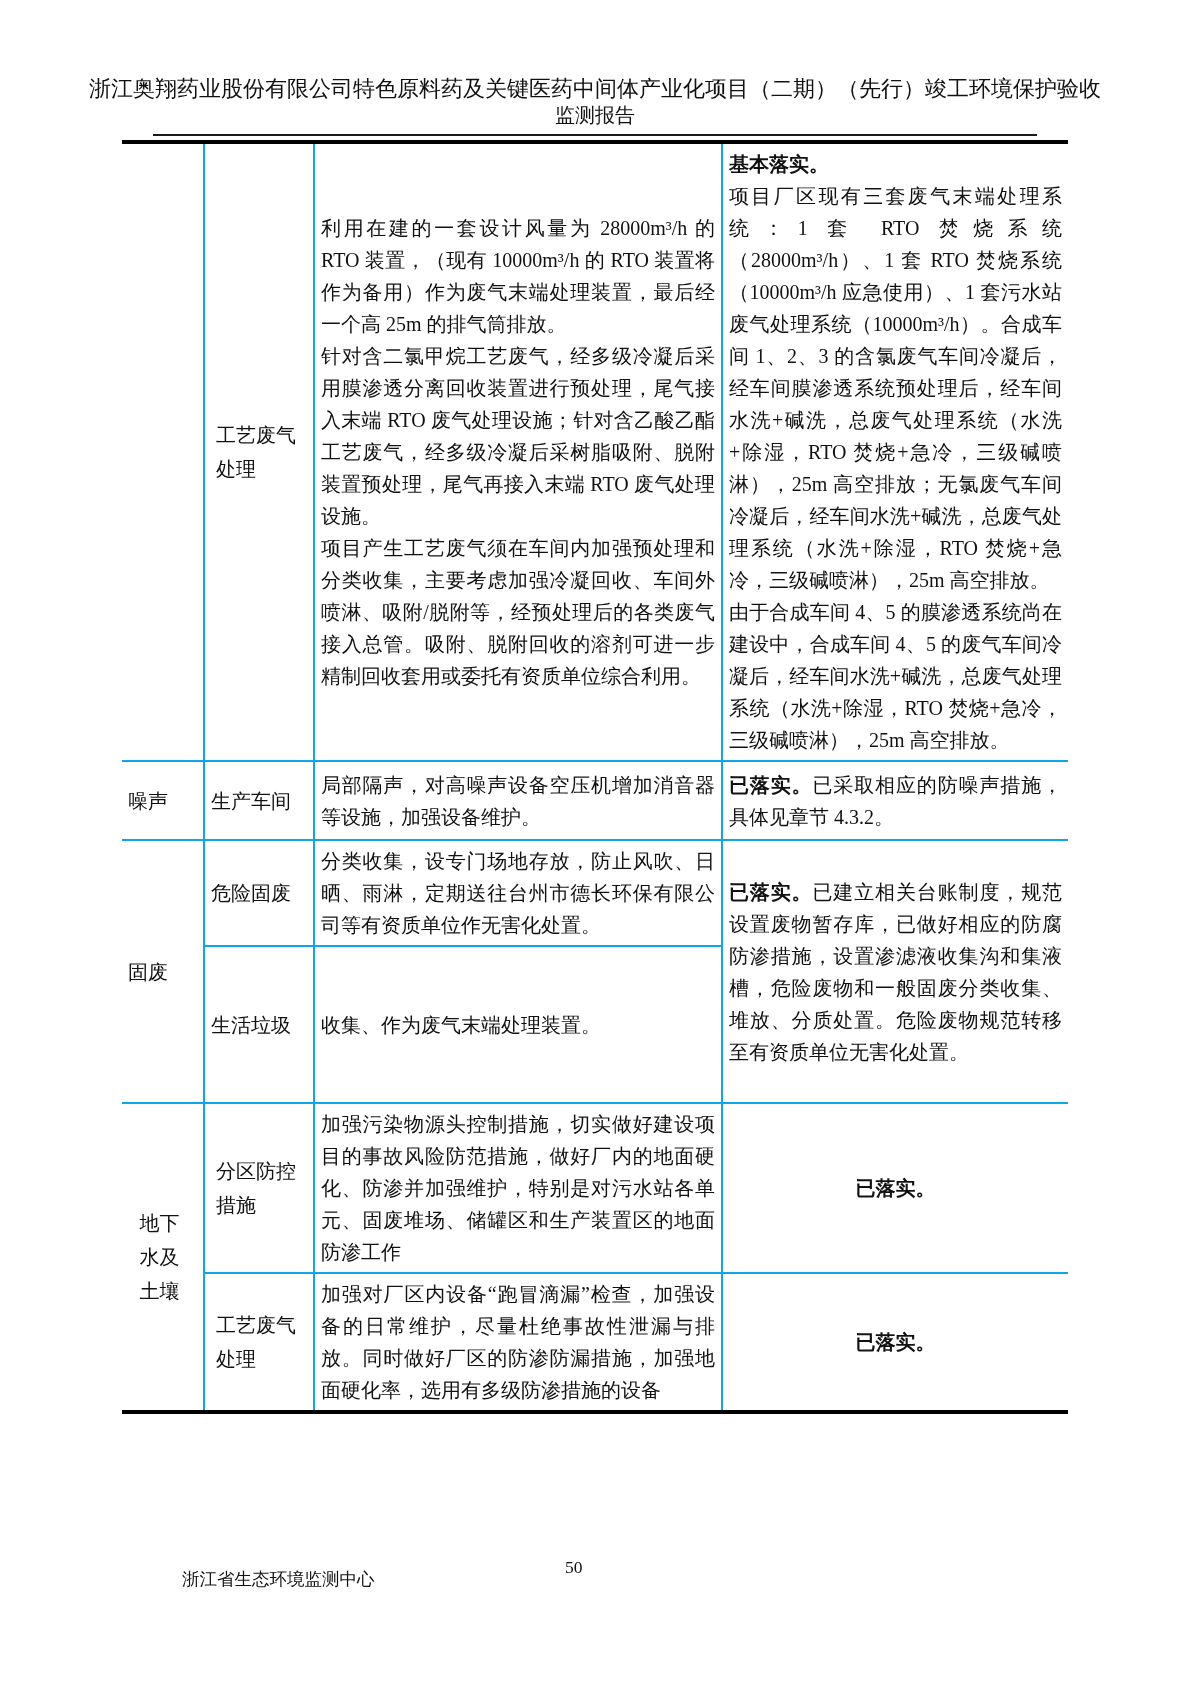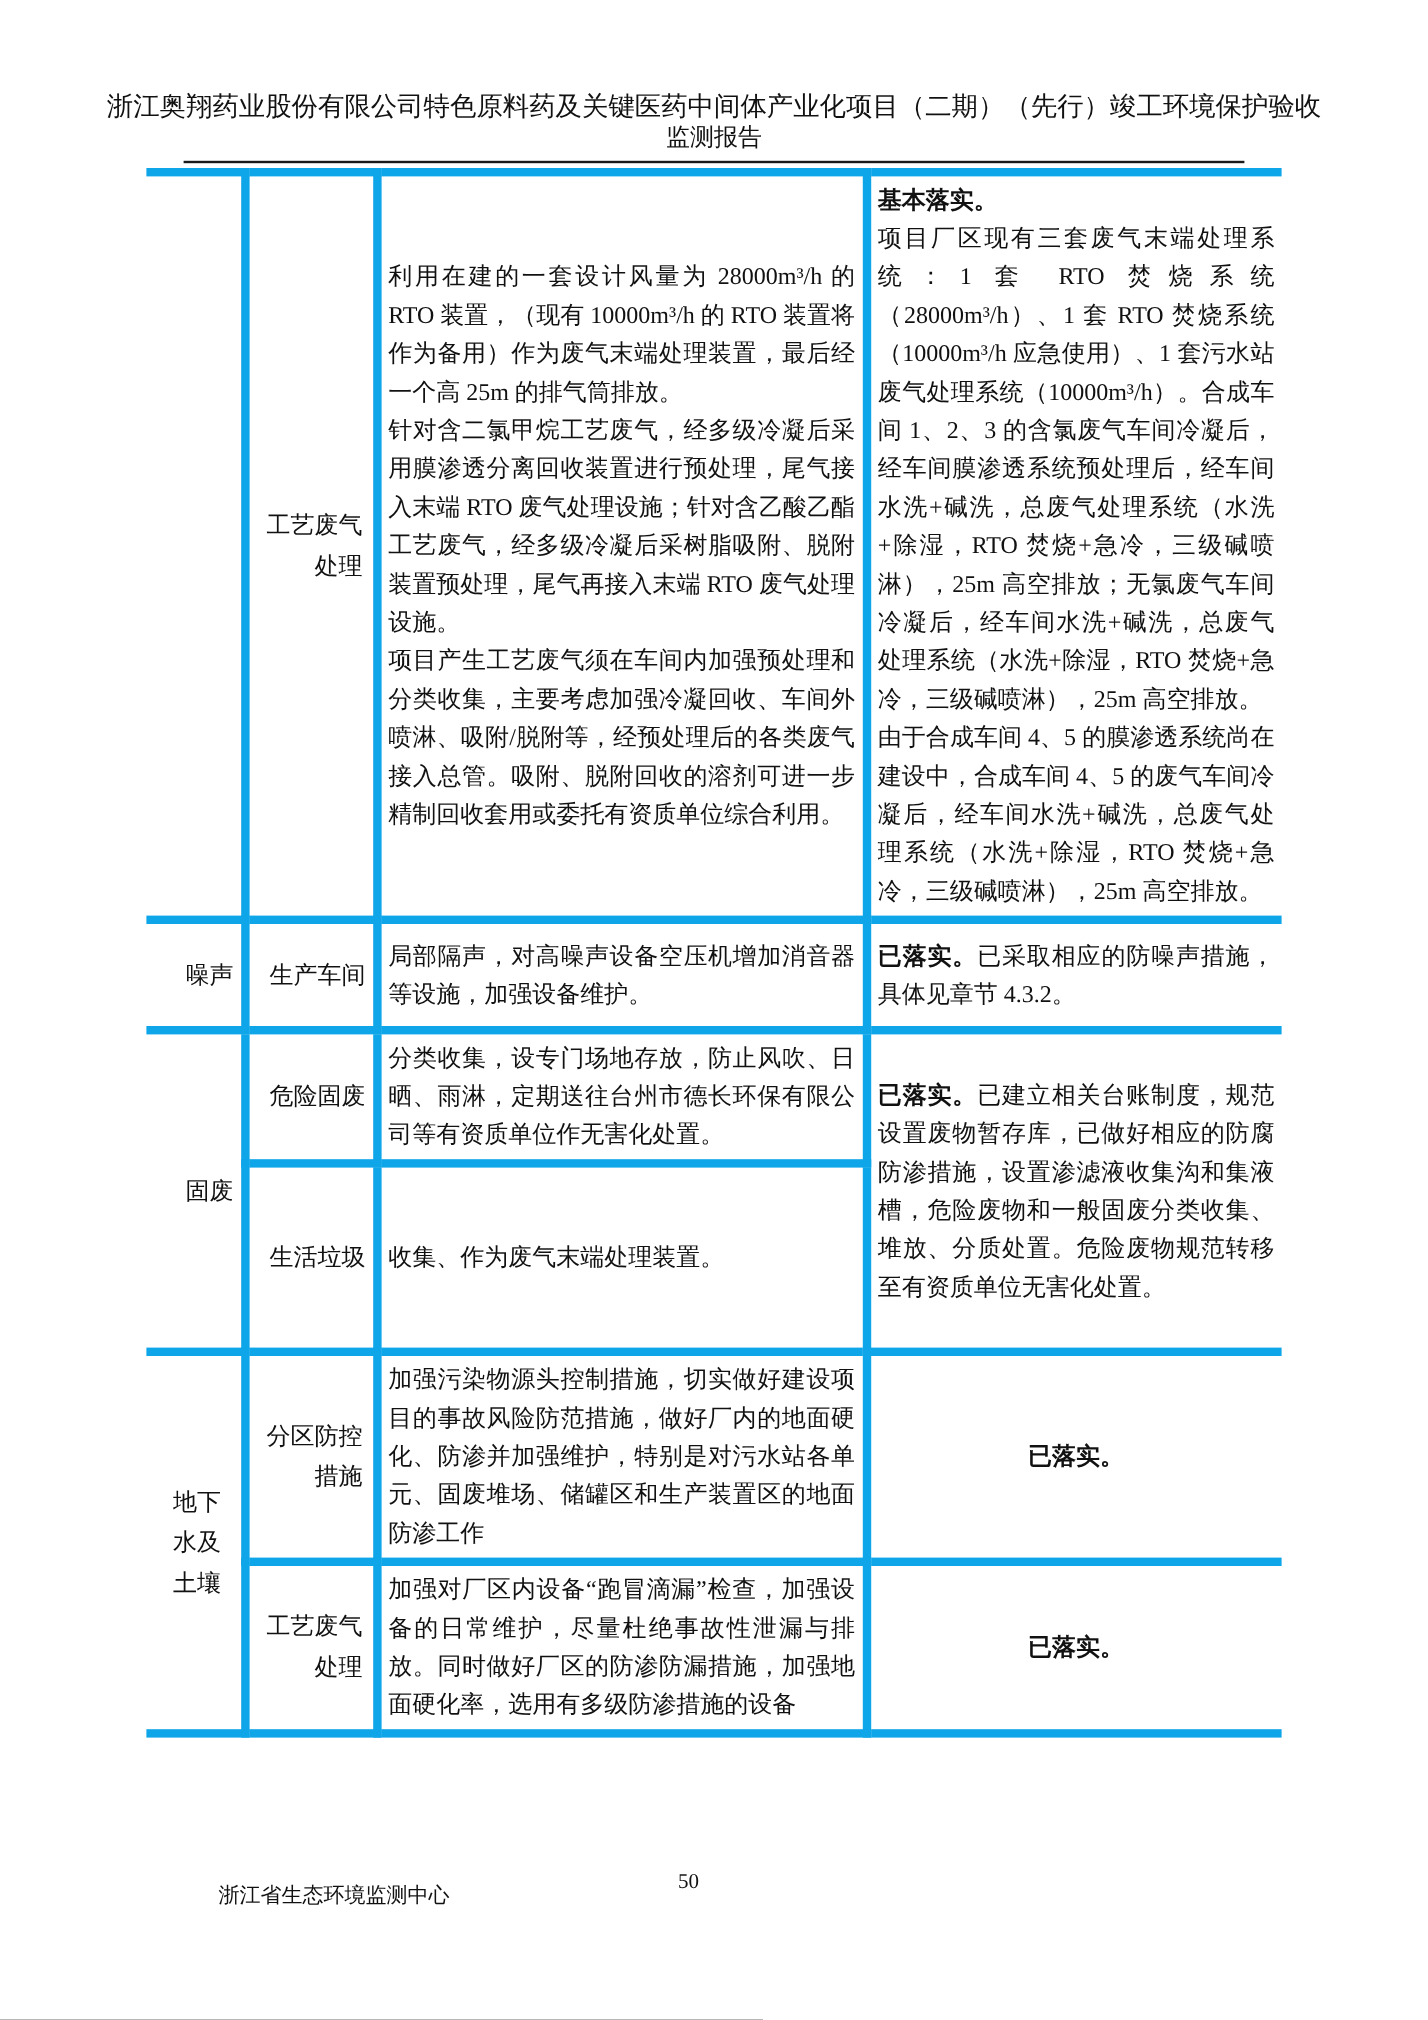--- a/index.html
+++ b/index.html
@@ -24,28 +24,28 @@
   table.tbl {
     width: 946px;
     margin: 4px auto 0 auto;
     border-collapse: collapse;
     table-layout: fixed;
     border-top: 4px solid #000;
     border-bottom: 4px solid #000;
     font-size: 20px;
   }
   table.tbl td {
-    border: 7px solid #0ea5e9;
+    border: 2px solid #0ea5e9;
     vertical-align: middle;
     padding: 4px 6px;
     line-height: 32px;
   }
   td.noleft  { border-left: none !important; }
   td.noright { border-right: none !important; }
-  td.cat, td.sub { text-align: right; }
+  td.cat, td.sub { text-align: left; }
   td.measure, td.status { vertical-align: top; padding: 6px 10px; }
   td.measure p, td.status p {
     margin: 0;
     text-align: justify;
   }
   .bold { font-weight: bold; }
   td.status-center { text-align: center; vertical-align: middle; font-weight: bold; }
   .wrap-narrow { width: 46px; margin: 13px auto; line-height: 34px; }
   .wrap-mid    { width: 86px; margin: 0 auto; line-height: 34px; }
   .footer {
@@ -88,21 +88,21 @@
           <p>针对含二氯甲烷工艺废气，经多级冷凝后采用膜渗透分离回收装置进行预处理，尾气接入末端 RTO 废气处理设施；针对含乙酸乙酯工艺废气，经多级冷凝后采树脂吸附、脱附装置预处理，尾气再接入末端 RTO 废气处理设施。</p>
           <p>项目产生工艺废气须在车间内加强预处理和分类收集，主要考虑加强冷凝回收、车间外喷淋、吸附/脱附等，经预处理后的各类废气接入总管。吸附、脱附回收的溶剂可进一步精制回收套用或委托有资质单位综合利用。</p>
         </td>
         <td class="status noright">
           <p class="bold">基本落实。</p>
           <p>项目厂区现有三套废气末端处理系统：1 套 RTO 焚烧系统（28000m³/h）、1 套 RTO 焚烧系统（10000m³/h 应急使用）、1 套污水站废气处理系统（10000m³/h）。合成车间 1、2、3 的含氯废气车间冷凝后，经车间膜渗透系统预处理后，经车间水洗+碱洗，总废气处理系统（水洗+除湿，RTO 焚烧+急冷，三级碱喷淋），25m 高空排放；无氯废气车间冷凝后，经车间水洗+碱洗，总废气处理系统（水洗+除湿，RTO 焚烧+急冷，三级碱喷淋），25m 高空排放。</p>
           <p>由于合成车间 4、5 的膜渗透系统尚在建设中，合成车间 4、5 的废气车间冷凝后，经车间水洗+碱洗，总废气处理系统（水洗+除湿，RTO 焚烧+急冷，三级碱喷淋），25m 高空排放。</p>
         </td>
       </tr>
 
-      <tr style="height:92px">
+      <tr style="height:79px">
         <td class="cat noleft">噪声</td>
         <td class="sub">生产车间</td>
         <td class="measure" style="vertical-align:middle">
           <p>局部隔声，对高噪声设备空压机增加消音器等设施，加强设备维护。</p>
         </td>
         <td class="status noright" style="vertical-align:middle">
           <p><span class="bold">已落实。</span><span>已采取相应的防噪声措施，具体见章节 4.3.2。</span></p>
         </td>
       </tr>
 

